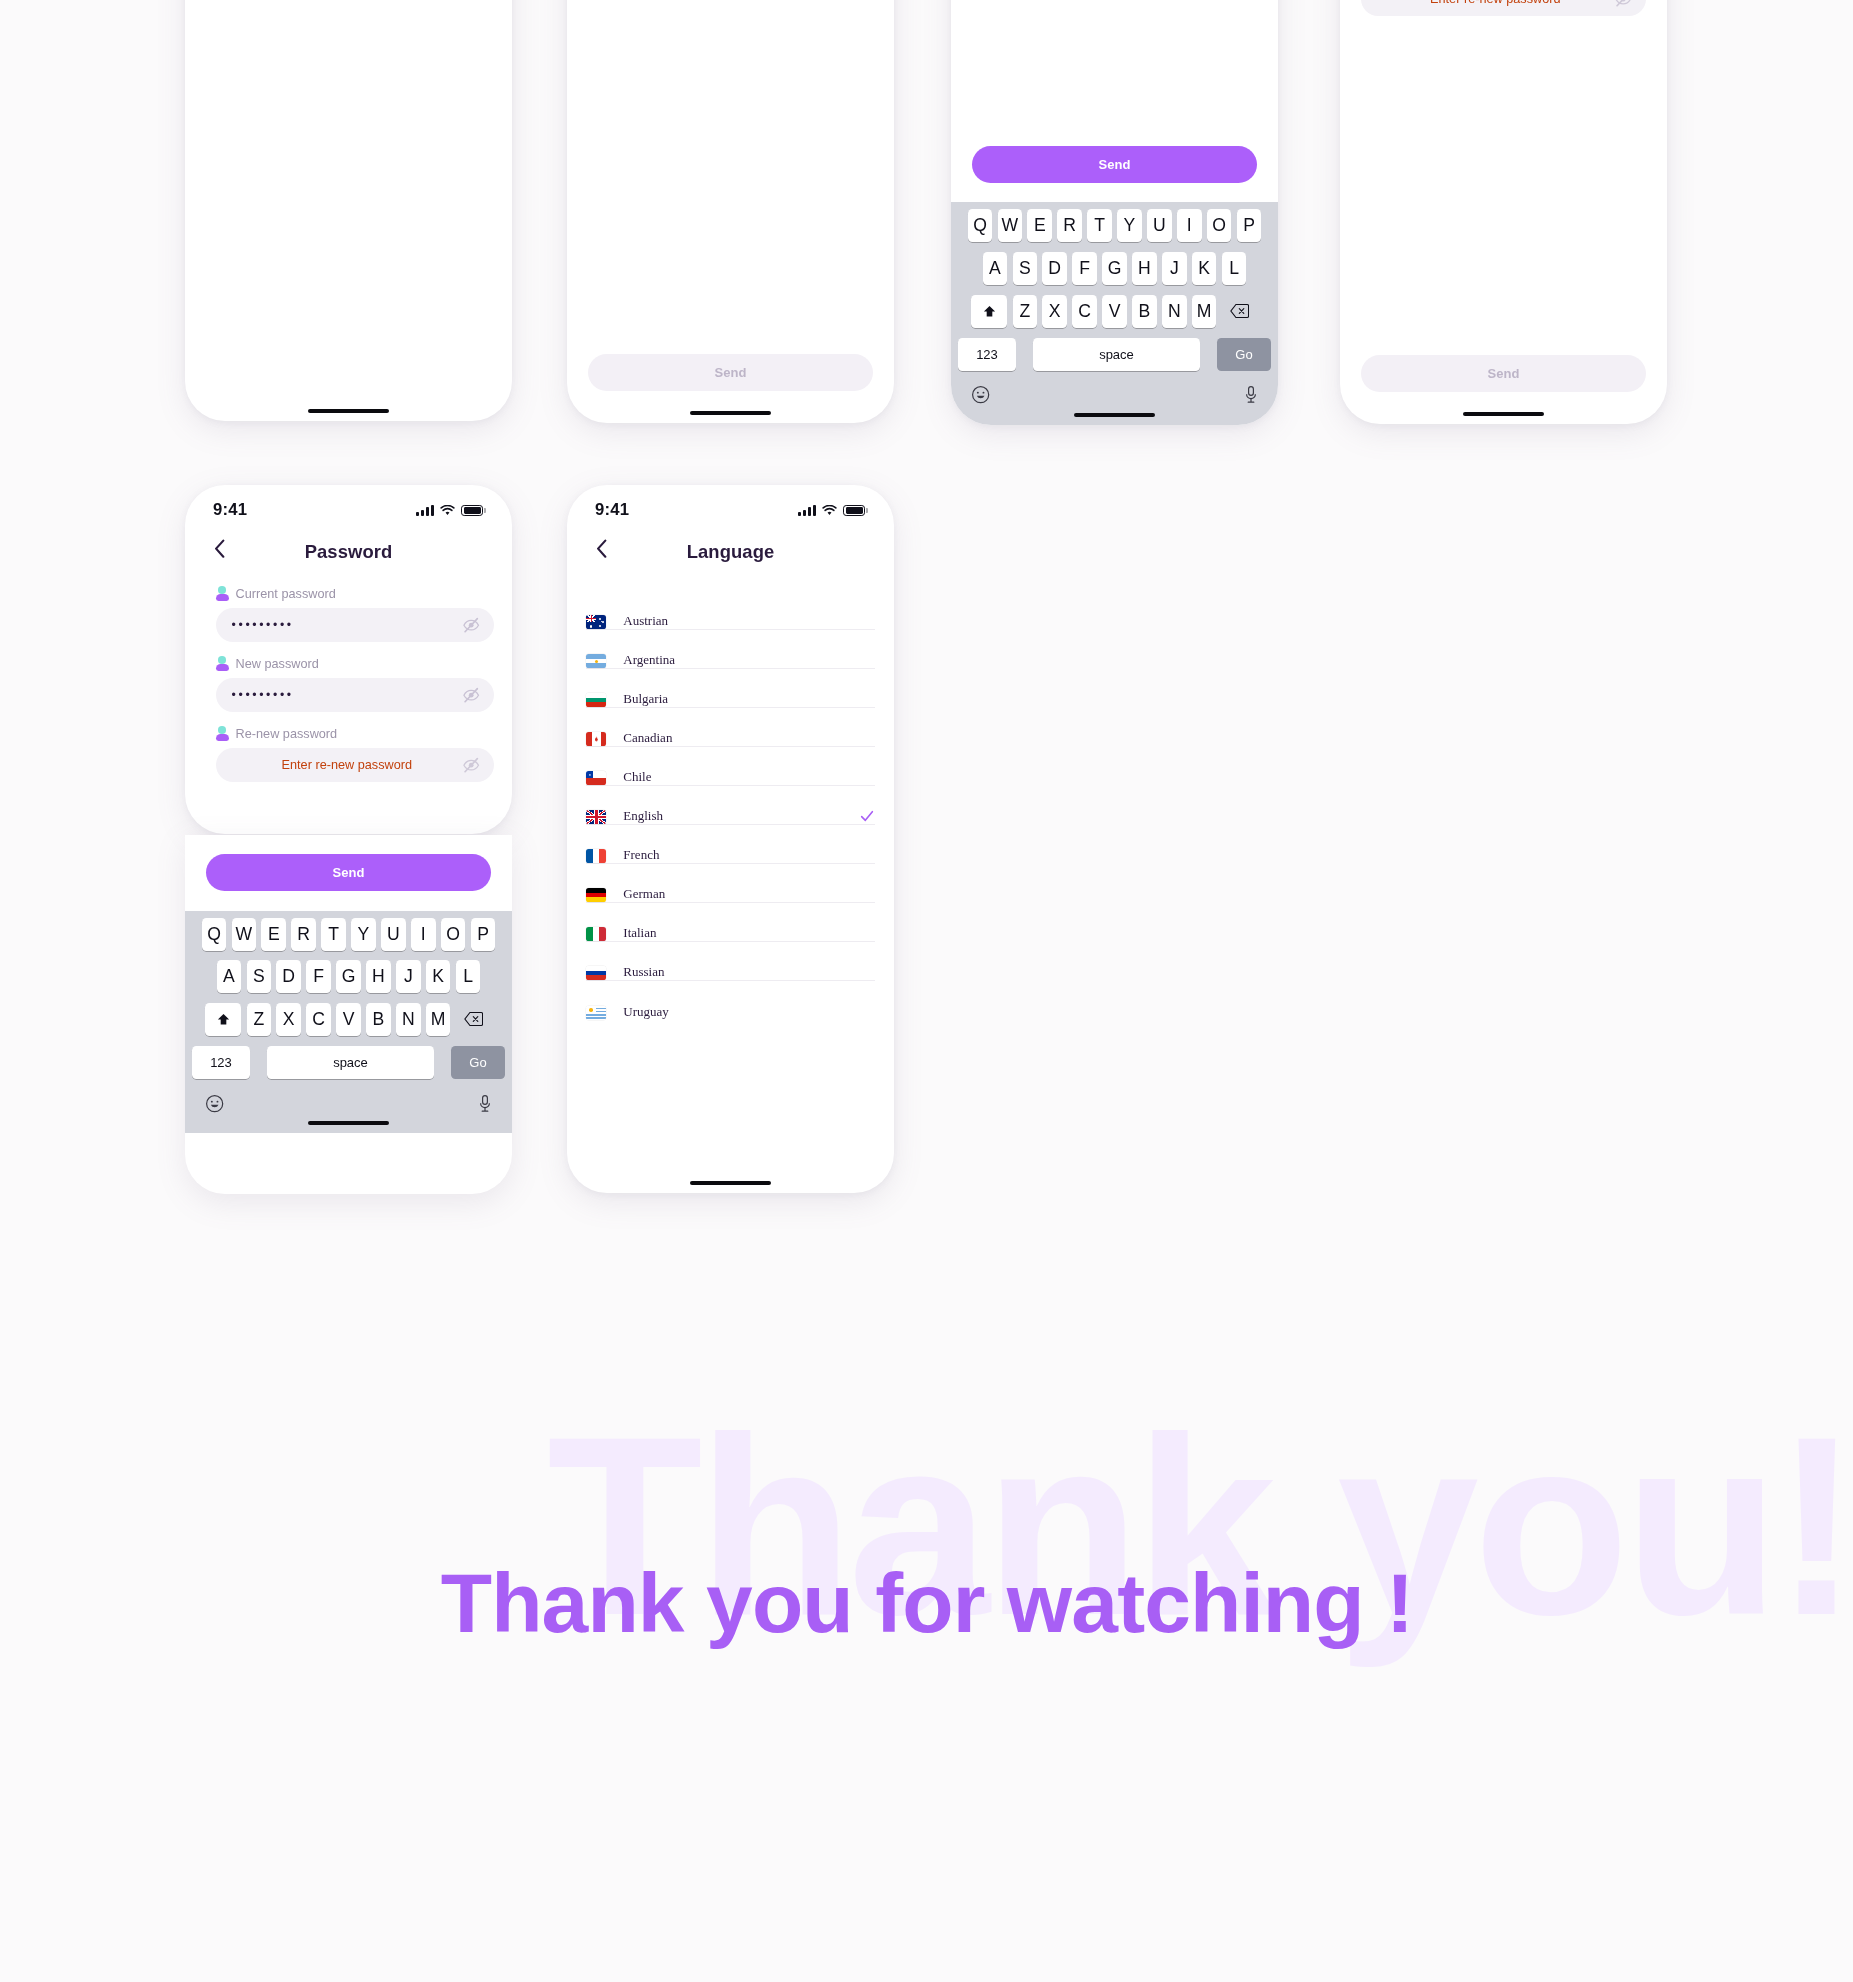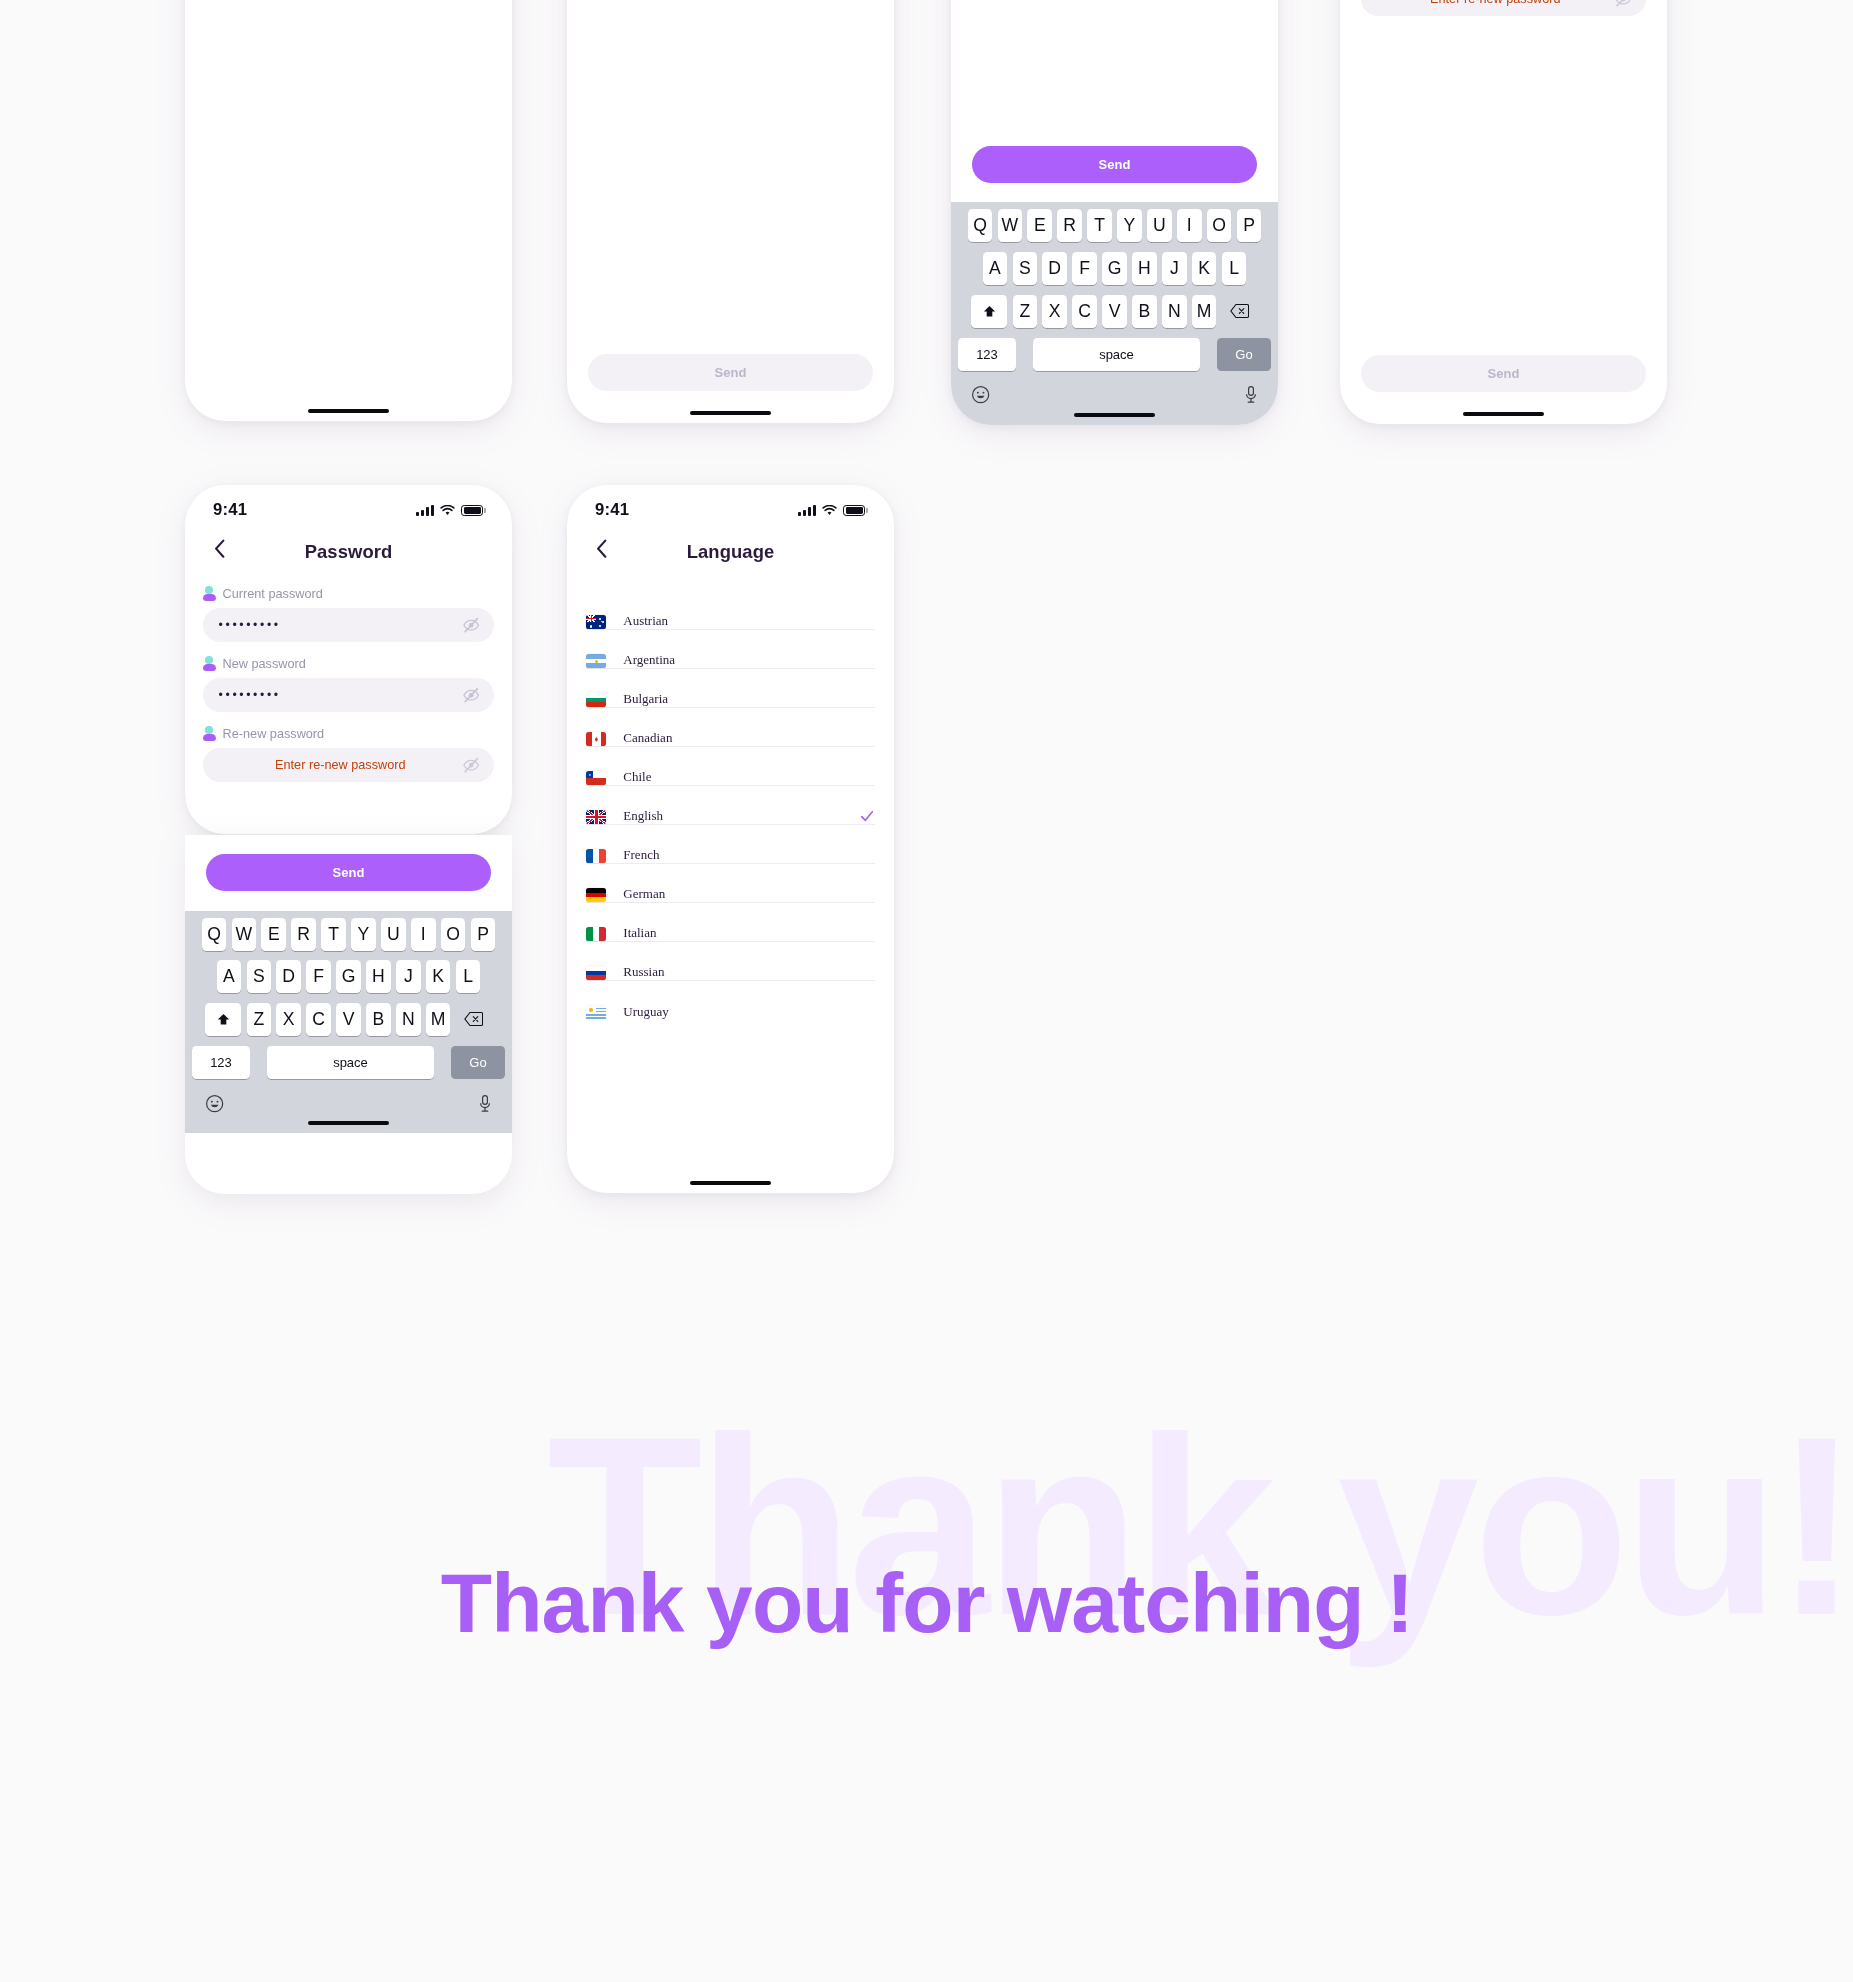--- a/index.html
+++ b/index.html
@@ -39,21 +39,21 @@
   .navbar { height: 47px; display: flex; align-items: center; position: relative; padding: 0 23px; }
   .back-chevron { width: 23px; height: 23px; display:flex; align-items:center; justify-content:center; cursor:pointer; }
   .nav-title {
     position: absolute; left: 0; right: 0; text-align: center;
     font-size: 18.4px; font-weight: bold; color: #2A1B3D; letter-spacing: 0.1px;
     pointer-events: none;
     margin-top: 6px;
   }
 
   
-  .form { padding: 14px 17.6px 0 17.6px; }
+  .form { padding: 14px 17.6px 0 17.6px; margin-left: 13px; }
   .field-label { display: flex; align-items: center; gap: 7px; margin-bottom: 7px; }
   .person-icon { width: 13px; height: 15px; position: relative; flex: 0 0 auto; }
   .person-icon .head { position:absolute; top:0; left:2.8px; width:7.5px; height:7.5px; border-radius:50%; background:#7FE3D8; }
   .person-icon .body { position:absolute; bottom:0; left:0; width:13px; height:7.4px; border-radius:6.6px 6.6px 3.5px 3.5px; background:#A95FF7; }
   .field-label span { font-size: 12.7px; color: #9B93A8; }
   .input-pill {
     height: 34px; background: #F3F1F6; border-radius: 17.6px;
     display: flex; align-items: center; padding: 0 14px 0 16px; margin-bottom: 14px;
   }
   .input-pill .val { flex: 1; font-size: 12.3px; color: #2A1B3D; letter-spacing: 2.6px; }

